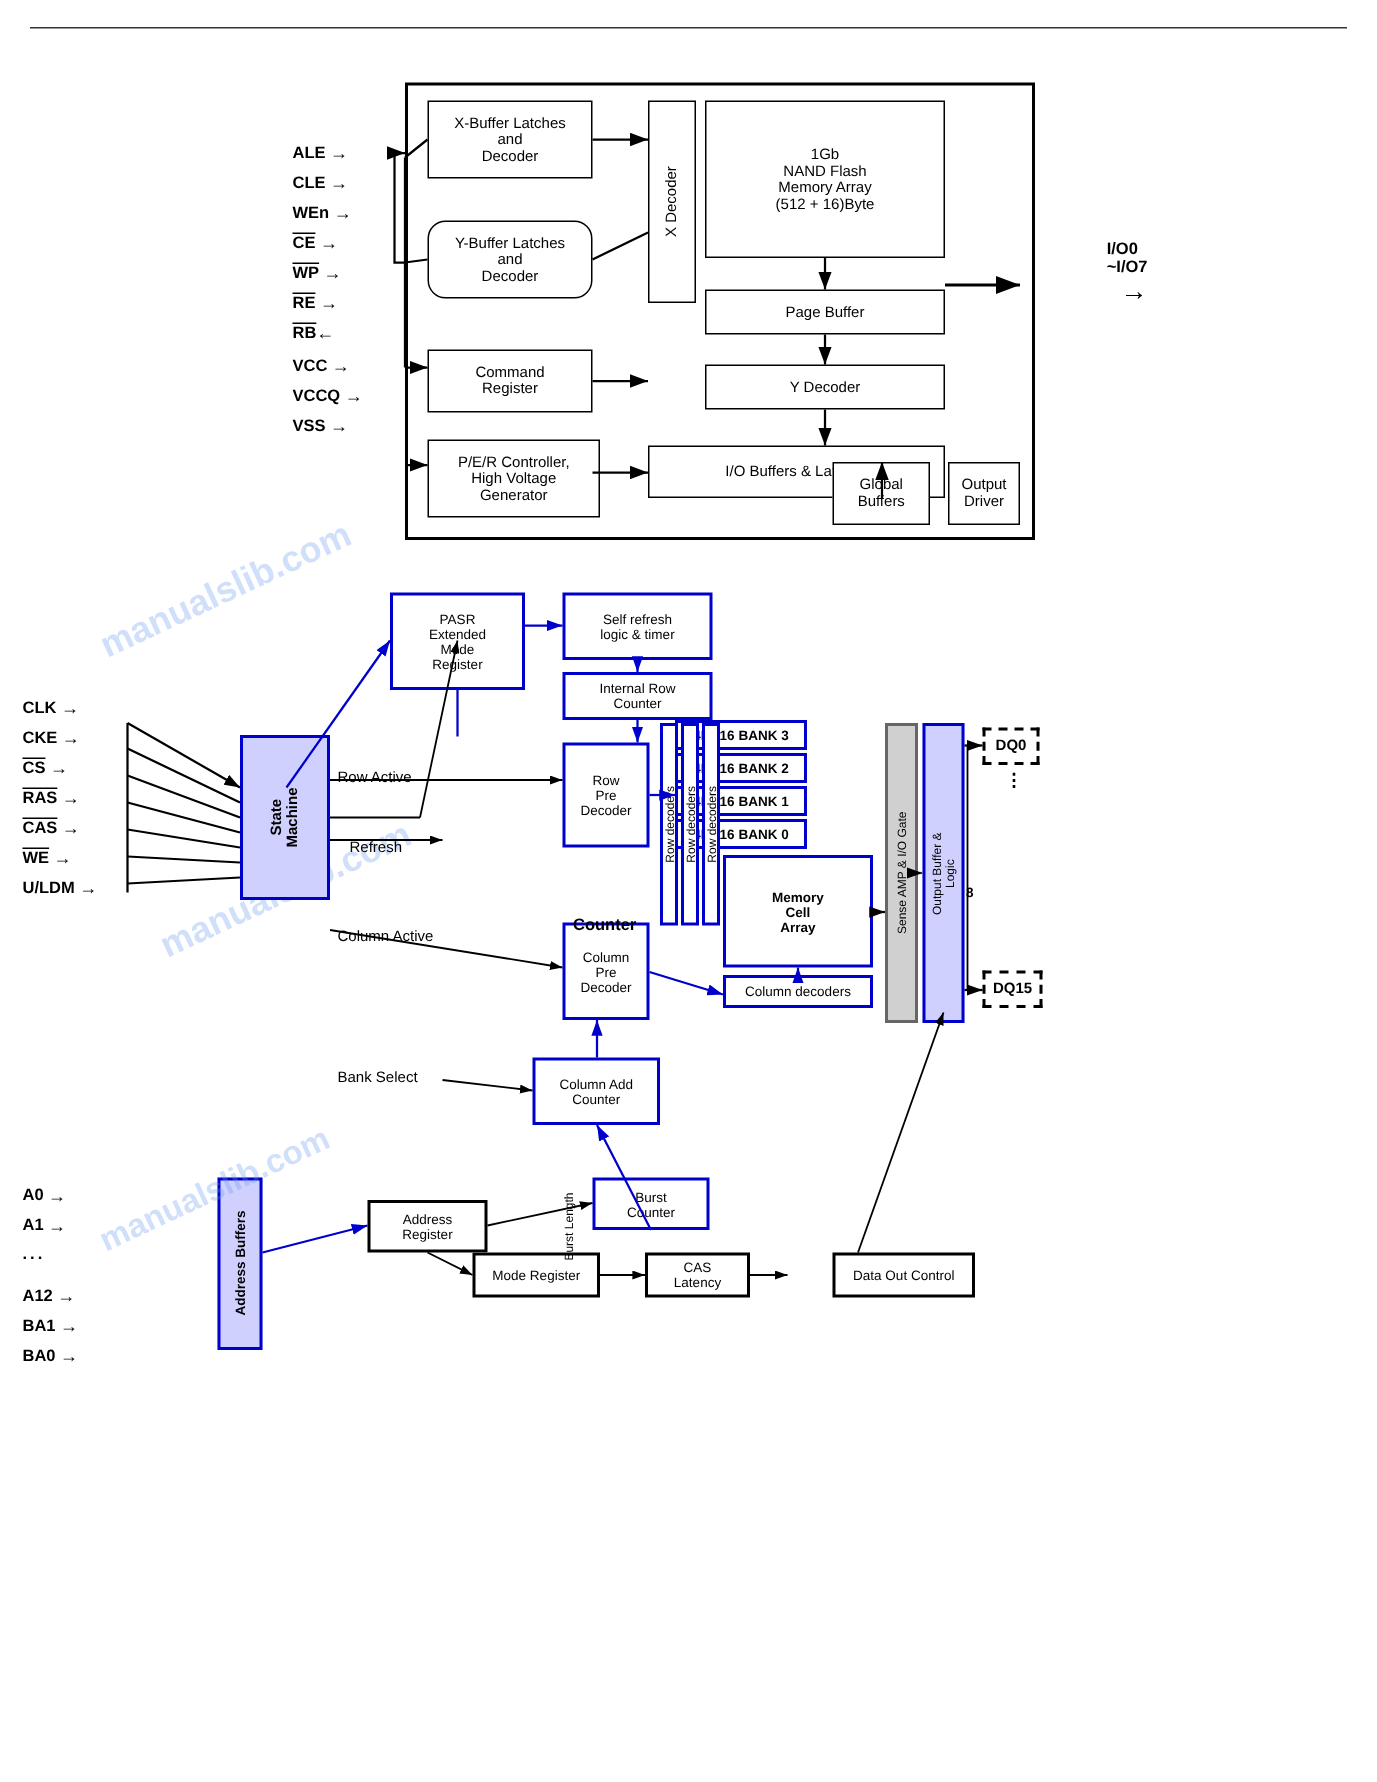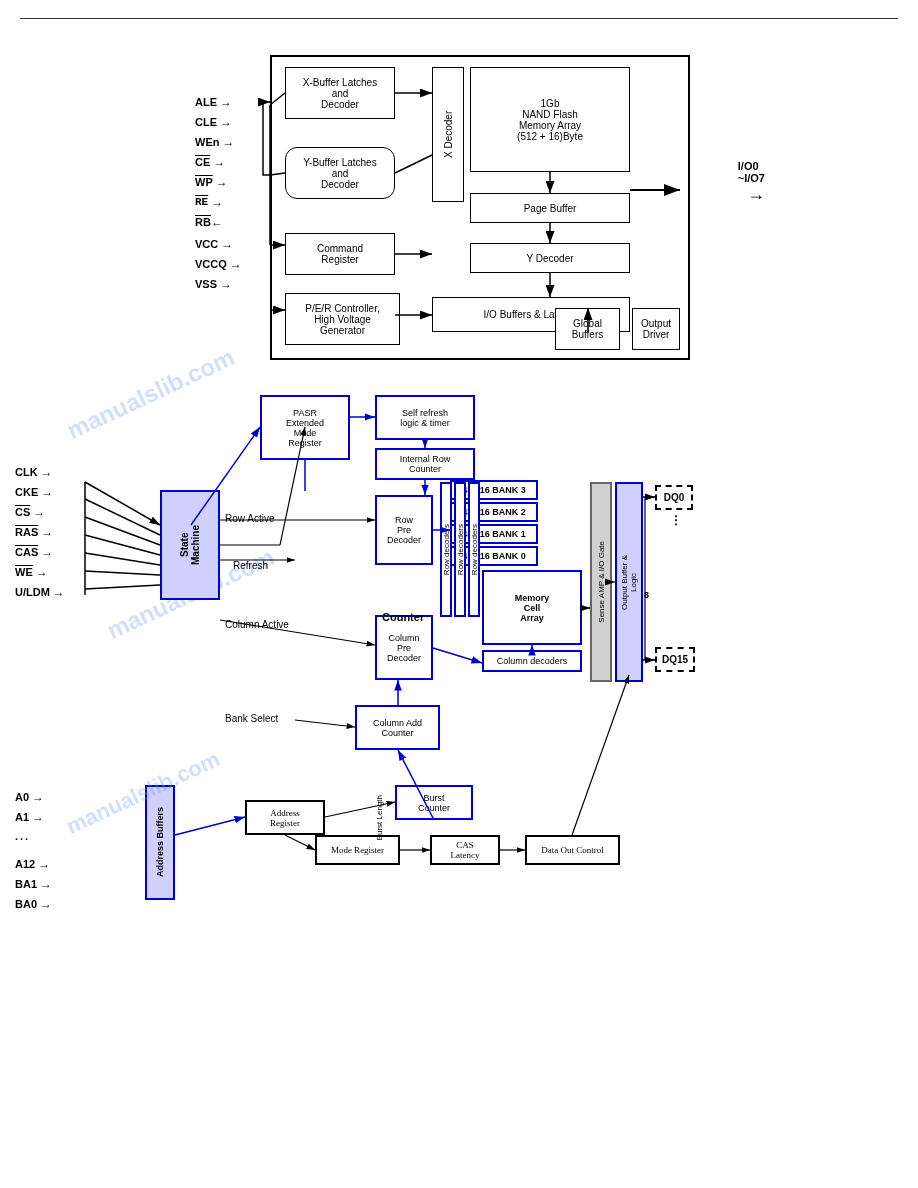--- a/index.html
+++ b/index.html
@@ -101,21 +101,20 @@
     .black-box {
       position: absolute;
       border: 2px solid #000;
       background: #fff;
       text-align: center;
       font-size: 10px;
       display: flex;
       align-items: center;
       justify-content: center;
       padding: 2px;
-      font-family: Liberation Serif, serif;
     }
     .dashed-box {
       position: absolute;
       border: 2px dashed #000;
       background: #fff;
       text-align: center;
       font-size: 10px;
       display: flex;
       align-items: center;
       justify-content: center;
@@ -161,21 +160,21 @@
       </div>
       <div class="nand-signal-row">
         <span style="text-decoration:overline;">CE</span>
         <span class="arrow-right">→</span>
       </div>
       <div class="nand-signal-row">
         <span style="text-decoration:overline;">WP</span>
         <span class="arrow-right">→</span>
       </div>
       <div class="nand-signal-row">
-        <span style="text-decoration:overline;font-family:Liberation Mono, monospace;">RE</span>
+        <span style="text-decoration:overline;">RE</span>
         <span class="arrow-right">→</span>
       </div>
       <div class="nand-signal-row">
         <span style="text-decoration:overline;">RB</span>
         <span style="font-size:12px;">←</span>
       </div>
       <div style="margin-top:8px;" class="nand-signal-row">
         <span>VCC</span>
         <span class="arrow-right">→</span>
       </div>
@@ -455,21 +454,21 @@
     </div>
 
     <div style="position:absolute; top:400px; left:360px; font-size:8px; writing-mode:vertical-rl; transform:rotate(180deg);">
       <span>Burst Length</span>
     </div>
 
     <div class="black-box" style="top:440px; left:415px; width:70px; height:30px;">
       <span style="font-size:9px; text-align:center;">CAS<br>Latency</span>
     </div>
 
-    <div class="black-box" style="top:440px; left:510px; width:95px; height:30px;">
+    <div class="black-box" style="top:440px; left:540px; width:95px; height:30px;">
       <span style="font-size:9px;">Data Out Control</span>
     </div>
 
     <svg style="position:absolute;top:0;left:0;width:890px;height:770px;pointer-events:none;overflow:visible;">
       <defs>
         <marker id="arr" markerWidth="7" markerHeight="5" refX="7" refY="2.5" orient="auto">
           <polygon points="0 0, 7 2.5, 0 5" fill="#000"></polygon>
         </marker>
         <marker id="arr-blue" markerWidth="7" markerHeight="5" refX="7" refY="2.5" orient="auto">
           <polygon points="0 0, 7 2.5, 0 5" fill="#0000cc"></polygon>

